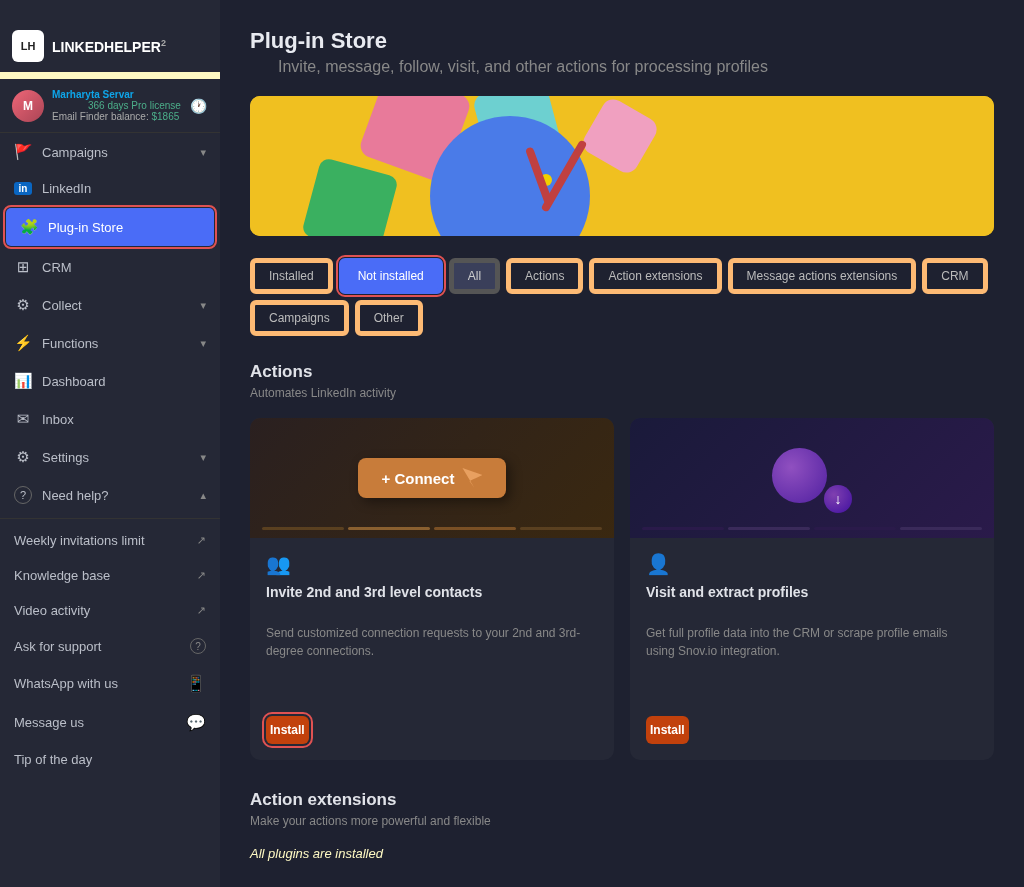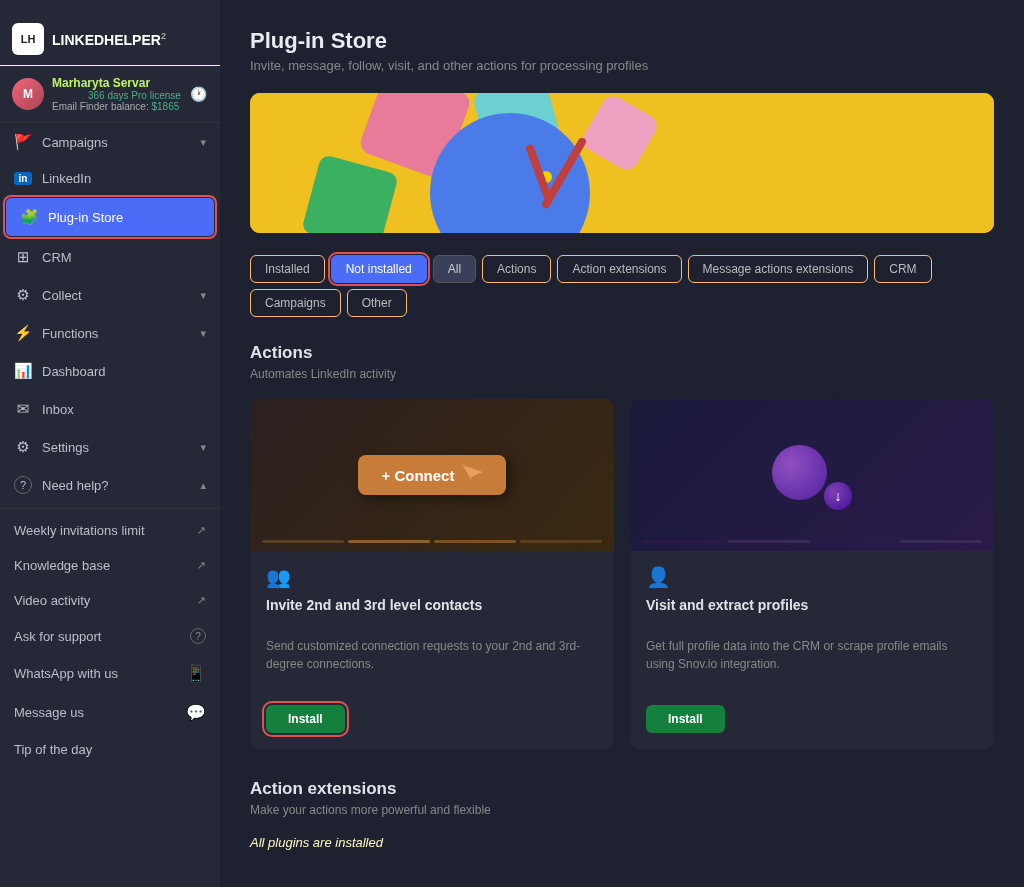--- a/index.html
+++ b/index.html
@@ -12,25 +12,25 @@
       background: #252836;
       display: flex;
       flex-direction: column;
       overflow-y: auto;
       overflow-x: hidden;
     }
     #sidebar::-webkit-scrollbar { width: 4px; }
     #sidebar::-webkit-scrollbar-thumb { background: #444; border-radius: 2px; }
 
     .sidebar-header {
-      padding: 23px 12px 10px 12px;
+      padding: 30px 12px 10px 12px;
       display: flex;
       align-items: center;
       gap: 8px;
-      border-bottom: 1px solid #fef9c3;
+      border-bottom: 7px solid #fef9c3;
     }
     .app-logo {
       width: 32px; height: 32px;
       background: #fff;
       border-radius: 6px;
       display: flex; align-items: center; justify-content: center;
       font-weight: 900; font-size: 11px; color: #222; flex-shrink: 0;
     }
     .app-title { font-size: 14px; font-weight: 700; color: #fff; }
     .app-title sup { font-size: 9px; color: #aaa; }
@@ -42,21 +42,21 @@
       gap: 8px;
       border-bottom: 1px solid #333;
     }
     .user-avatar {
       width: 32px; height: 32px; border-radius: 50%;
       background: linear-gradient(135deg, #e67, #a45);
       display: flex; align-items: center; justify-content: center;
       font-size: 12px; color: #fff; font-weight: 700; flex-shrink: 0;
     }
     .user-info { flex: 1; min-width: 0; }
-    .user-name { font-size: 12px; font-weight: 600; color: #bef264; white-space: nowrap; overflow: hidden; text-overflow: ellipsis; }
+    .user-name { font-size: 10px; font-weight: 600; color: #0ea5e9; white-space: nowrap; overflow: hidden; text-overflow: ellipsis; }
     .user-license { font-size: 10px; color: #4caf8a; margin-left: 36px; }
     .user-balance { font-size: 10px; color: #aaa; }
     .user-clock { color: #888; font-size: 14px; }
 
     .nav-item {
       display: flex; align-items: center; gap: 10px;
       padding: 10px 14px;
       cursor: pointer; color: #bbbfc9;
       transition: background 0.15s;
       position: relative;
@@ -81,21 +81,21 @@
     #main {
       flex: 1;
       background: #1e2130;
       overflow-y: auto;
       padding: 28px 30px;
     }
     #main::-webkit-scrollbar { width: 6px; }
     #main::-webkit-scrollbar-thumb { background: #444; border-radius: 3px; }
 
     .page-title { font-size: 22px; font-weight: 700; color: #e8eaf0; margin-bottom: 4px; }
-    .page-subtitle { font-size: 13px; color: #888; margin-bottom: 20px; }
+    .page-subtitle { font-size: 16px; color: #888; margin-bottom: 20px; margin-left: 28px; }
 
     
     .banner {
       width: 100%; height: 140px;
       background: #f0c020;
       border-radius: 10px;
       margin-bottom: 22px;
       overflow: hidden;
       position: relative;
       display: flex; align-items: center; justify-content: center;
@@ -108,21 +108,21 @@
     }
 
     
     .filter-tabs {
       display: flex; flex-wrap: wrap; gap: 6px;
       margin-bottom: 26px; align-items: center;
     }
     .filter-tab {
       padding: 6px 14px;
       border-radius: 6px;
-      border: 1px solid #fdba74;
+      border: 5px solid #fdba74;
       background: transparent;
       color: #bbb;
       cursor: pointer;
       font-size: 12px;
       transition: all 0.15s;
     }
     .filter-tab.active-tab {
       background: #4a6cf7;
       border-color: #4a6cf7;
       color: #fff;
@@ -146,21 +146,21 @@
       gap: 16px;
       margin-bottom: 30px;
     }
     .plugin-card {
       background: #252836;
       border-radius: 10px;
       overflow: hidden;
       display: flex; flex-direction: column;
     }
     .card-banner {
-      height: 152px;
+      height: 120px;
       width: 100%;
       position: relative;
       overflow: hidden;
     }
     .card-banner-connect {
       background: linear-gradient(135deg, #2a2020, #3a2810);
       display: flex; align-items: center; justify-content: center;
     }
     .card-banner-visit {
       background: linear-gradient(135deg, #1a1a3a, #2a1a4a);
@@ -200,30 +200,31 @@
       display: flex; align-items: center; justify-content: center;
       color: #fff; font-size: 14px;
     }
 
     .card-body { padding: 14px 16px 16px; flex: 1; display: flex; flex-direction: column; }
     .card-icon { font-size: 20px; margin-bottom: 8px; color: #bbb; }
     .card-title { font-size: 14px; font-weight: 700; color: #e0e2e8; margin-bottom: 24px; }
     .card-desc { font-size: 12px; color: #888; flex: 1; margin-bottom: 32px; line-height: 1.5; }
     .install-btn {
       display: inline-block;
-      padding: 7px 22px;
-      background: #15803d;
+      padding: 7px 4px;
+      background: #c2410c;
       color: #fff;
       border-radius: 6px;
       font-size: 12px;
       font-weight: 600;
       border: none;
       cursor: pointer;
       width: fit-content;
       transition: background 0.15s;
+      margin-top: 24px;
     }
     .install-btn.highlighted {
       outline: 2px solid #e05252;
       outline-offset: 2px;
     }
 
     
     .installed-label { font-size: 13px; color: #fef9c3; font-style: italic; }
 
     

